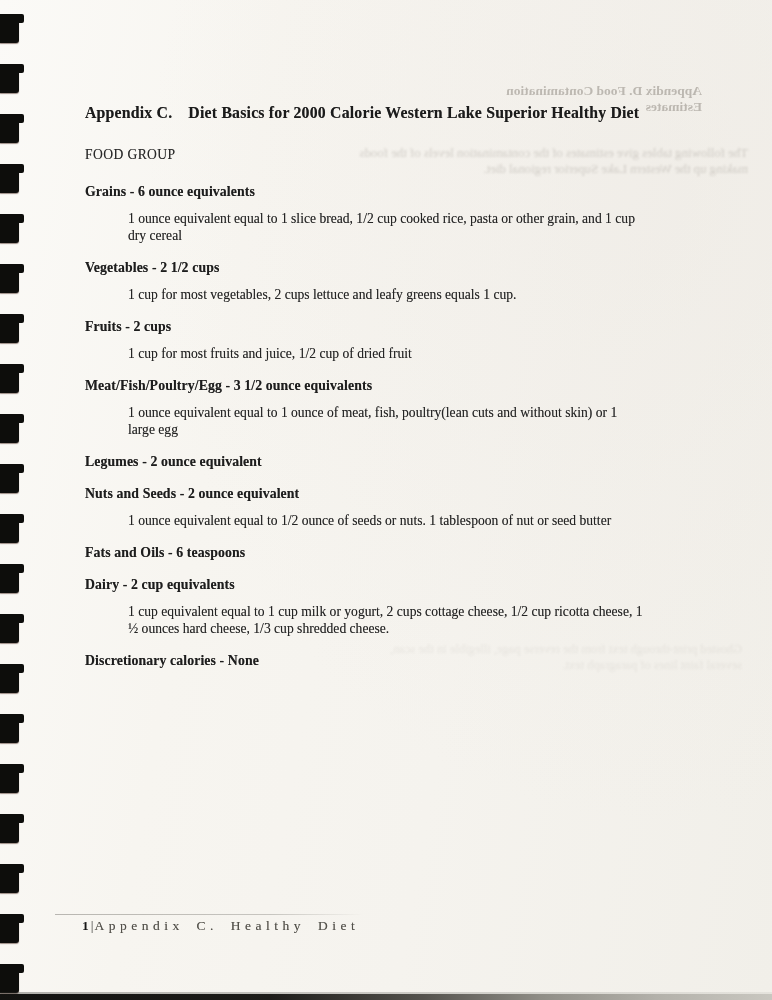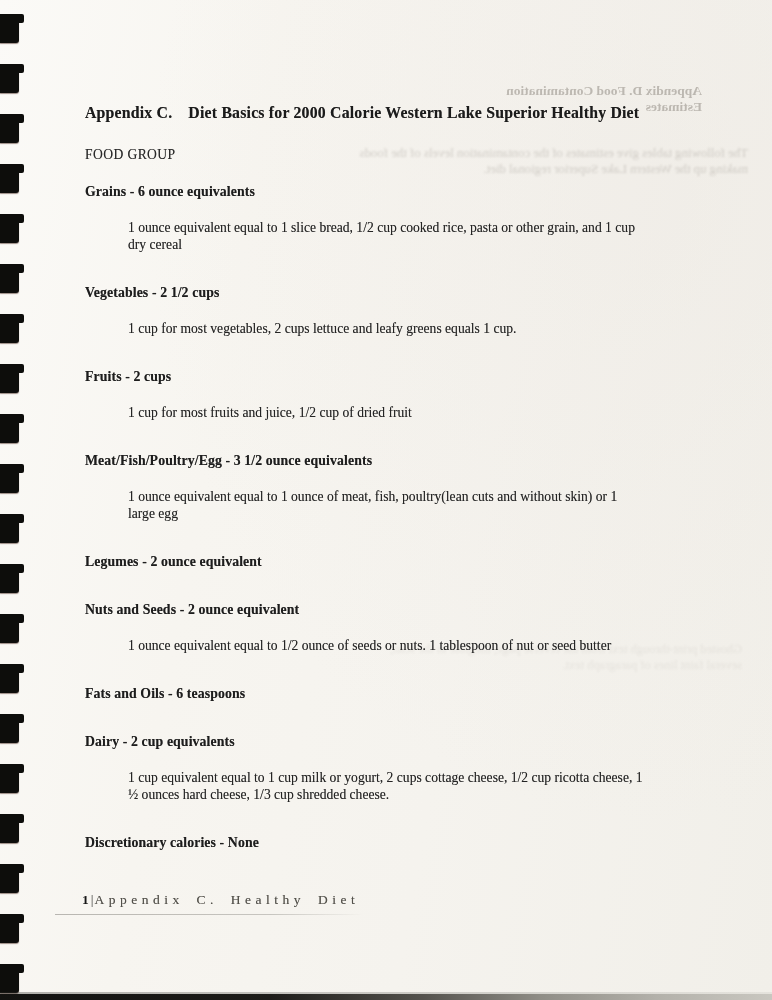--- a/index.html
+++ b/index.html
@@ -40,28 +40,28 @@
     letter-spacing: 0.2px;
     text-shadow: 0 0 0.5px rgba(40,40,40,0.55);
   }
   .title .title-prefix { margin-right: 16px; }
   .food-group {
     margin-top: 25px;
     font-size: 13.6px; color: #2a2a2a; letter-spacing: 0.4px;
     text-shadow: 0 0 0.4px rgba(50,50,50,0.5);
   }
   .sec-head {
-    margin-top: 32px;
+    margin-top: 16px;
     font-size: 13.8px; font-weight: bold; color: #1d1d1d;
     letter-spacing: 0.1px;
     text-shadow: 0 0 0.5px rgba(40,40,40,0.5);
   }
   .sec-head.first { margin-top: 21px; }
   .sec-body {
-    margin: 19px 0 0 43px;
+    margin: 10px 0 0 43px;
     max-width: 515px;
     font-size: 13.6px; line-height: 17px; color: #242424;
     text-shadow: 0 0 0.4px rgba(50,50,50,0.45);
   }
   
   .ghost {
     position: absolute; z-index: 1;
     transform: scaleX(-1);
     color: #6e675e;
     filter: blur(0.7px);
@@ -71,21 +71,21 @@
   .ghost-para  { top: 145px; left: 328px; width: 420px; font-size: 12.8px; line-height: 16px; opacity: 0.26; filter: blur(0.9px); }
   .ghost-mid   { top: 641px; left: 352px; width: 390px; font-size: 12.5px; line-height: 16px; opacity: 0.10; filter: blur(1px); }
   
   .footer-rule {
     position: absolute; left: 55px; top: 914px; width: 308px; height: 1px;
     background: linear-gradient(to right, rgba(90,88,82,0.40), rgba(90,88,82,0.30) 70%, rgba(90,88,82,0));
     filter: blur(0.3px);
     z-index: 3;
   }
   .footer {
-    position: absolute; left: 82px; top: 892px; z-index: 3;
+    position: absolute; left: 82px; top: 918px; z-index: 3;
     font-size: 13.5px; color: #4c4a45;
     white-space: nowrap;
   }
   .footer .page-num { font-weight: bold; color: #161616; letter-spacing: 1px; }
   .footer .sep { color: #3a3a36; margin: 0 1px 0 1px; }
   .footer .footer-label { letter-spacing: 4.5px; word-spacing: 5px; color: #53514b; text-shadow: 0 0 0.5px rgba(80,78,72,0.5); }
   
   .scan-edge {
     position: absolute; left: 0; bottom: 0; width: 772px; height: 6px; z-index: 6;
     background: linear-gradient(to right, #121210 0%, #1d1c19 35%, #55534e 55%, #8f8d86 70%, #b3b1aa 85%, #c9c7c0 100%);

